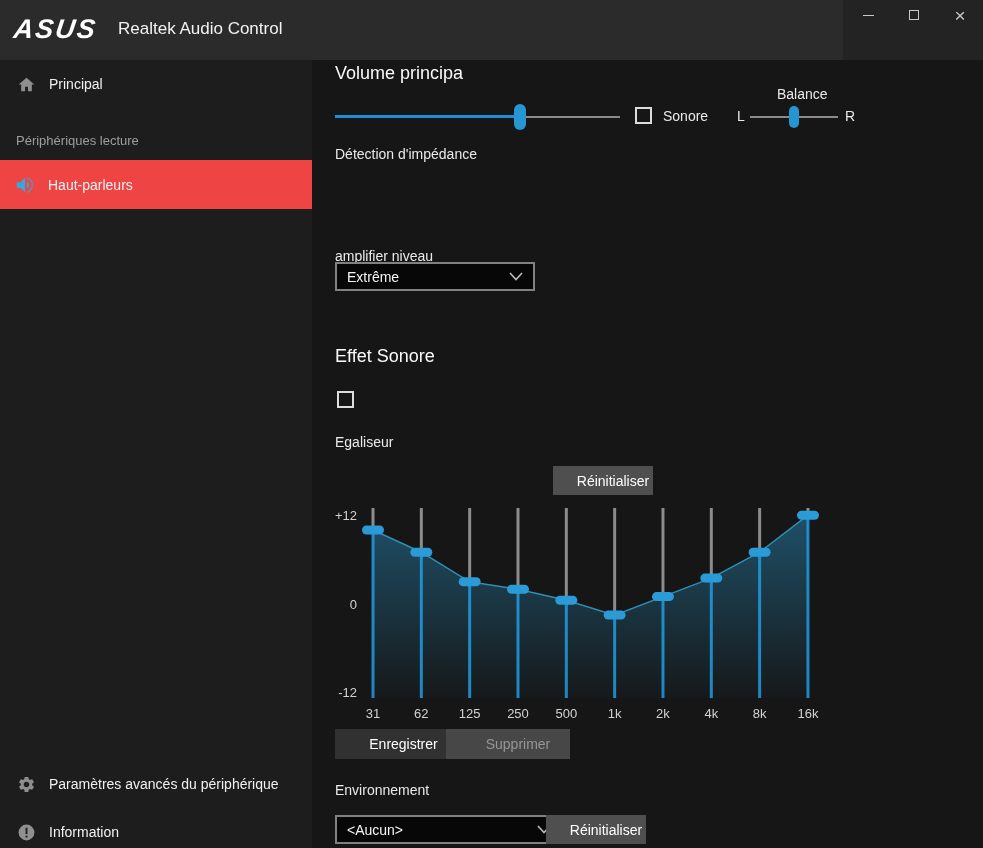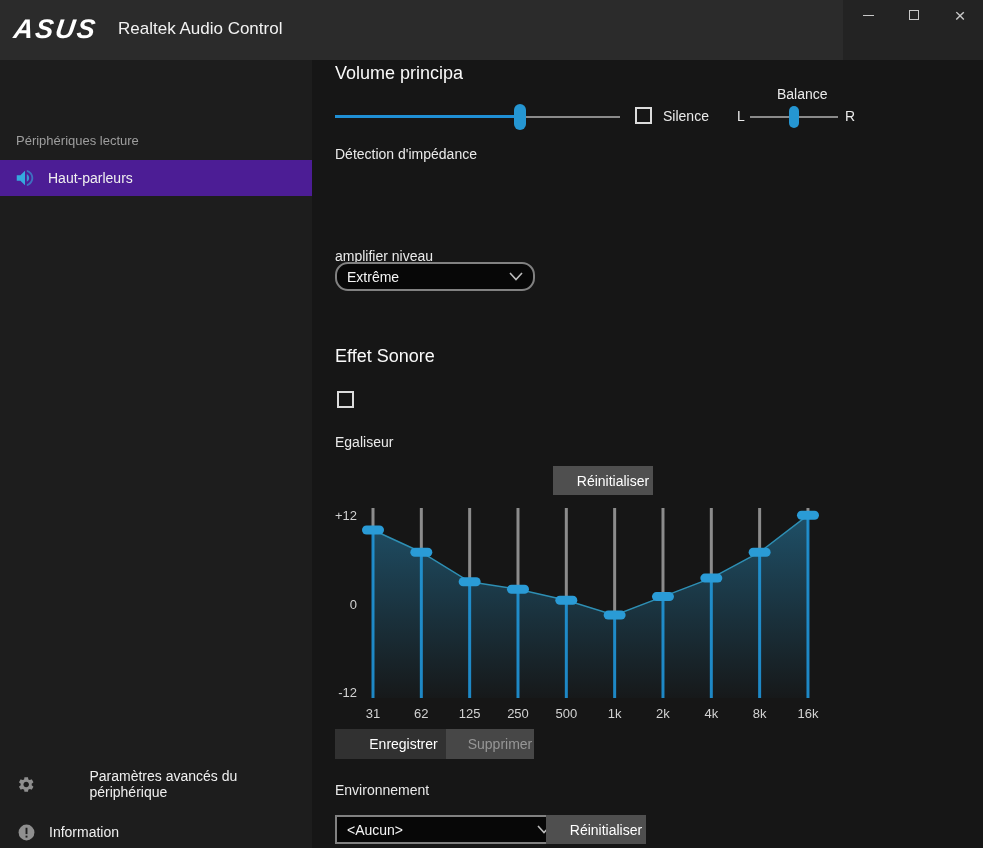--- a/index.html
+++ b/index.html
@@ -22,23 +22,23 @@
   .glyph-min { width:11px; height:1px; background:#c8c8c8; }
   .glyph-max { width:10px; height:10px; border:1px solid #c8c8c8; }
   .glyph-close { color:#c8c8c8; font-size:19px; line-height:1; }
   
   .sidebar { position:absolute; top:60px; left:0; width:312px; height:788px; background:#1d1d1d; }
   .side-item { position:absolute; left:0; width:312px; display:flex; align-items:center; cursor:pointer; }
   .side-item .lbl { font-size:14px; color:#f0f0f0; }
   .item-principal { top:4px; height:40px; }
   .item-principal svg { margin-left:18px; margin-right:14px; }
   .section-lbl { position:absolute; left:16px; top:73px; font-size:13px; color:#9e9e9e; }
-  .item-device { top:100px; height:36px; background:#4c1d95; }
+  .item-device { top:100px; height:49px; background:#ef4444; }
   .item-device svg { margin-left:14px; margin-right:12px; }
-  .item-gear { top:705px; height:38px;gap:41px; }
+  .item-gear { top:705px; height:38px; }
   .item-gear svg { margin-left:17px; margin-right:13px; }
   .item-info { top:753px; height:38px; }
   .item-info svg { margin-left:17px; margin-right:13px; }
   
   .main { position:absolute; top:60px; left:312px; width:671px; height:788px; background:#161616; }
   .heading { position:absolute; left:23px; font-size:18px; color:#fafafa; }
   .lbl-sm { position:absolute; font-size:14px; color:#eaeaea; }
   
   .hslider { position:absolute; }
   .hslider .track { position:absolute; left:0; right:0; top:12px; height:2px; background:#8a8a8a; }
@@ -59,28 +59,28 @@
   .imp-label { position:absolute; top:4px; width:60px; margin-left:-30px; text-align:center; font-size:13.5px; color:#e0e0e0; }
   .imp-tick { position:absolute; top:18px; width:1px; height:7px; background:#9a9a9a; }
   .imp-line { position:absolute; left:0; top:25px; width:374px; height:2px; background:#9a9a9a; }
   .imp-marker { position:absolute; top:29px; width:0; height:0;
     border-left:7px solid transparent; border-right:7px solid transparent; border-bottom:11px solid #1f8cb8; }
   
   .dropdown { position:absolute; height:29px; background:#070707; border:2px solid #818181;
     display:flex; align-items:center; padding:0 10px; cursor:pointer; }
   .dropdown .val { font-size:14px; color:#f5f5f5; flex:1; white-space:nowrap; }
   .dropdown svg { flex:none; }
-  .dd-amp { left:23px; top:202px; width:200px;border-radius:13px; }
+  .dd-amp { left:23px; top:202px; width:200px; }
   .dd-eq  { left:23px; top:406px; width:206px; }
   .dd-env { left:23px; top:755px; width:228px; }
   .btn { position:absolute; border:none; font-family:inherit; font-size:14px; color:#fff; cursor:pointer;padding-left:20px; }
   .btn-reset-eq  { left:241px; top:406px; width:100px; height:29px; background:#4f4f4f; }
   .btn-reset-env { left:234px; top:755px; width:100px; height:29px; background:#4f4f4f; }
   .btn-save { left:23px;  top:669px; width:117px; height:30px; background:#313131; }
-  .btn-del  { left:134px; top:669px; width:88px; height:30px; background:#474747; color:#969696; }
+  .btn-del  { left:134px; top:669px; width:124px; height:30px; background:#474747; color:#969696; }
   .lbl-amp { left:23px; top:172px;margin-top:16px; }
   .heading-vol { top:3px; }
   .heading-fx { top:286px; }
   .cb-fx { left:25px; top:331px; }
   .lbl-fx { left:50px; top:332px; }
   .lbl-eq { left:23px; top:374px; }
   .lbl-env { left:23px; top:722px; }
   .eq-chart { position:absolute; left:23px; top:440px; width:520px; height:228px; }
 </style>
 </head>
@@ -97,20 +97,26 @@
       </div>
     <div class="win-btn max">
         <div class="glyph-max"></div>
       </div>
     <div class="win-btn close">
         <div class="glyph-close">×</div>
       </div>
   </div>
 
   <div class="sidebar">
+    <div class="side-item item-principal">
+      <svg width="17" height="17" viewBox="0 0 24 24">
+        <path d="M12 2.5 L23 12 h-3.5 v9.5 h-5.5 v-6.5 h-4 v6.5 H4.5 V12 H1 Z" fill="#8f8f8f"></path>
+      </svg>
+      <span class="lbl">Principal</span>
+    </div>
     <div class="section-lbl">Périphériques lecture</div>
     <div class="side-item item-device">
       <svg width="22" height="22" viewBox="0 0 24 24">
         <path d="M3 9 v6 h4 l5 5 V4 L7 9 Z" fill="#34a9de"></path>
         <path d="M16.5 12 c0-1.8-1-3.3-2.5-4 v8 c1.5-.7 2.5-2.2 2.5-4 Z" fill="#34a9de" opacity="0.85"></path>
         <path d="M14 3.2 v2.1 c2.9 .9 5 3.5 5 6.7 s-2.1 5.8-5 6.7 v2.1 c4-.9 7-4.5 7-8.8 s-3-7.9-7-8.8 Z" fill="#34a9de" opacity="0.6"></path>
       </svg>
       <span class="lbl">Haut-parleurs</span>
     </div>
     <div class="side-item item-gear">
@@ -133,21 +139,21 @@
 
     <div class="heading heading-vol">Volume principa</div>
 
     <div class="hslider vol-slider">
       <div class="track"></div>
       <div class="fill" style="width: 65%;"></div>
       <div class="thumb" style="left: calc(65% - 6px);"></div>
     </div>
 
     <div class="checkbox cb-silence"></div>
-    <div class="lbl-sm lbl-silence">Silence</div>
+    <div class="lbl-sm lbl-silence">Sonore</div>
 
     <div class="lbl-sm lbl-balance">Balance</div>
     <div class="lbl-sm lbl-L">L</div>
     <div class="hslider bal-slider">
       <div class="track"></div>
       <div class="thumb" style="left: calc(50% - 5px);"></div>
     </div>
     <div class="lbl-sm lbl-R">R</div>
 
     <div class="lbl-sm lbl-imped">Détection d'impédance</div>

